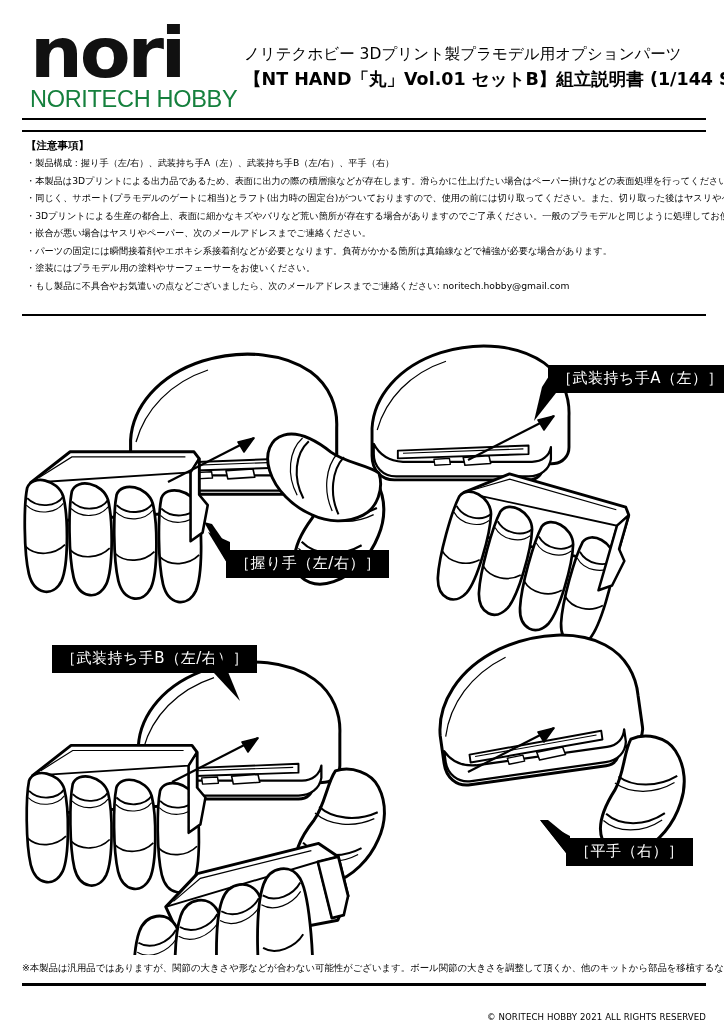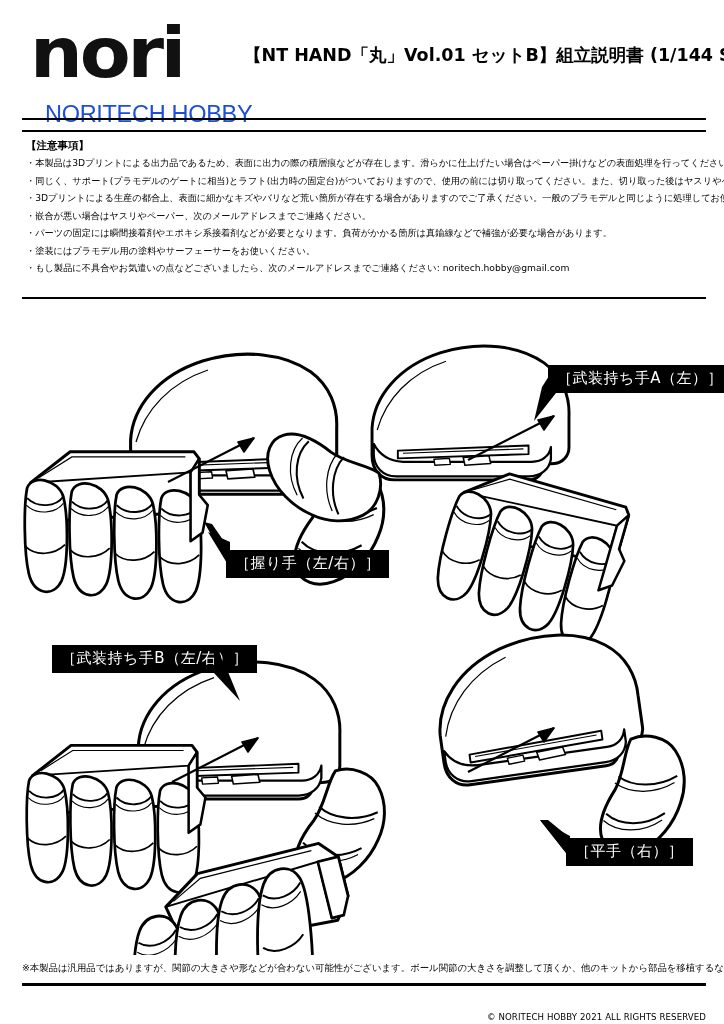--- a/index.html
+++ b/index.html
@@ -48,22 +48,22 @@
     margin: 0;
     padding: 0;
     transform: scaleX(1.06);
     transform-origin: left top;
   }
   .logo-sub {
     font-family: "Liberation Sans", "DejaVu Sans", sans-serif;
     font-size: 23.5px;
     line-height: 26px;
     letter-spacing: -0.3px;
-    color: #1d4ed8;
-    margin: 15px;
+    color: #15803d;
+    margin: 0;
     padding-top: 2px;
     white-space: nowrap;
   }
 
   .title-block {
     position: absolute;
     left: 222px;
     top: 20px;
     width: 470px;
   }
@@ -182,31 +182,33 @@
 <div class="page">
 
   <div class="header">
 
     <div class="logo-block">
       <div class="logo-word">nori</div>
       <div class="logo-sub">NORITECH HOBBY</div>
     </div>
 
     <div class="title-block">
+      <div class="title-line1">ノリテクホビー 3Dプリント製プラモデル用オプションパーツ</div>
       <div class="title-line2">【NT HAND「丸」Vol.01 セットB】組立説明書 (1/144 S)</div>
     </div>
 
   </div>
 
   <div class="rule-header"></div>
 
   <div class="notes">
     <div class="notes-top-rule"></div>
     <div class="notes-body">
       <p class="notes-title">【注意事項】</p>
+      <p class="note-item">・製品構成 : 握り手（左/右）、武装持ち手A（左）、武装持ち手B（左/右）、平手（右）</p>
       <p class="note-item">・本製品は3Dプリントによる出力品であるため、表面に出力の際の積層痕などが存在します。滑らかに仕上げたい場合はペーパー掛けなどの表面処理を行ってください。</p>
       <p class="note-item">・同じく、サポート(プラモデルのゲートに相当)とラフト(出力時の固定台)がついておりますので、使用の前には切り取ってください。また、切り取った後はヤスリやペーパーなどでキレイに処理してください。</p>
       <p class="note-item">・3Dプリントによる生産の都合上、表面に細かなキズやバリなど荒い箇所が存在する場合がありますのでご了承ください。一般のプラモデルと同じように処理してお使いください。</p>
       <p class="note-item">・嵌合が悪い場合はヤスリやペーパー、次のメールアドレスまでご連絡ください。</p>
       <p class="note-item">・パーツの固定には瞬間接着剤やエポキシ系接着剤などが必要となります。負荷がかかる箇所は真鍮線などで補強が必要な場合があります。</p>
       <p class="note-item">・塗装にはプラモデル用の塗料やサーフェーサーをお使いください。</p>
       <p class="note-item">・もし製品に不具合やお気遣いの点などございましたら、次のメールアドレスまでご連絡ください: noritech.hobby@gmail.com</p>
     </div>
     <div class="notes-bottom-rule"></div>
   </div>

